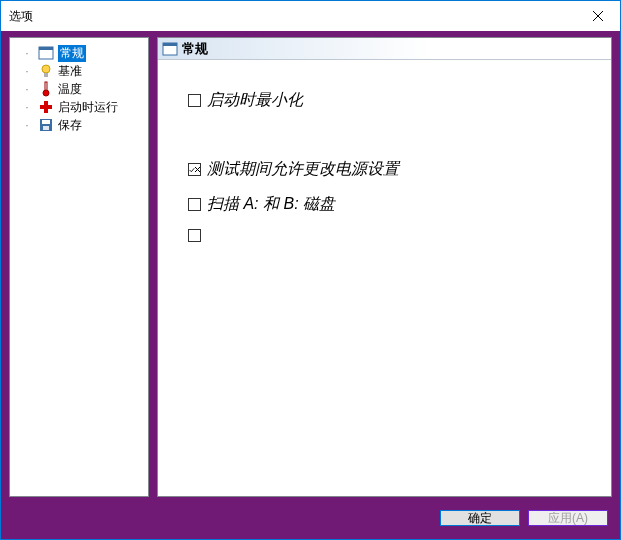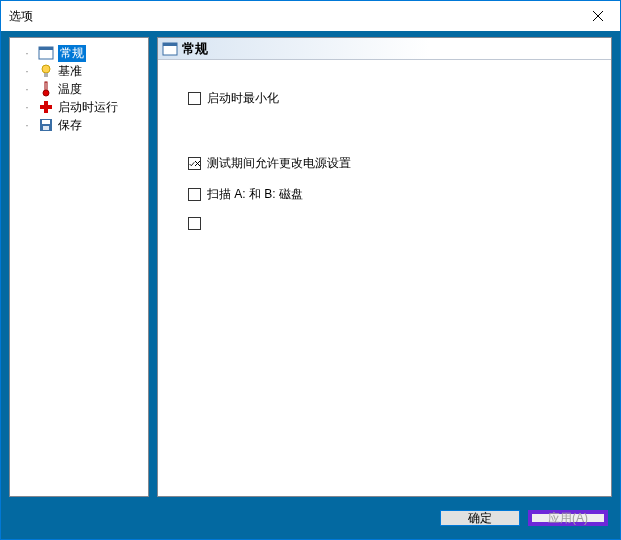--- a/index.html
+++ b/index.html
@@ -11,21 +11,21 @@
     width: 621px;
     height: 540px;
     overflow: hidden;
   }
   .window {
     width: 621px;
     height: 540px;
     border: 1px solid #0078d7;
     display: flex;
     flex-direction: column;
-    background: #0369a1;
+    background: #701a75;
   }
   .titlebar {
     height: 30px;
     display: flex;
     align-items: center;
     justify-content: space-between;
     padding: 0 0 0 8px;
     background: #fff;
   }
   .titlebar-title { font-size: 12px; color: #000; }
@@ -126,21 +126,21 @@
   }
   .cb.checked::after {
     content: "";
     width: 9px;
     height: 9px;
     background:
       linear-gradient(45deg, transparent 44%, #000 44%, #000 56%, transparent 56%),
       linear-gradient(-45deg, transparent 44%, #000 44%, #000 56%, transparent 56%);
   }
   .cb.checked svg { width: 10px; height: 10px; }
-  .cb-label { font-size: 12px; color: #000; }
+  .cb-label { font-size: 16px; color: #000; font-style: italic; }
   .buttonbar {
     height: 42px;
     display: flex;
     align-items: center;
     justify-content: flex-end;
     gap: 8px;
     padding: 0 12px;
   }
   .btn {
     width: 80px;
@@ -152,21 +152,21 @@
     display: flex;
     align-items: center;
     justify-content: center;
   }
   .btn.default {
     border: 1px solid #0078d7;
   }
   .btn.disabled {
     color: #a0a0a0;
     background: #efefef;
-    border: 4px solid #6d28d9;
+    border: 1px solid #6d28d9;
     cursor: default;
   }
 </style>
 </head>
 <body>
 
 <div class="window">
 
   <div class="titlebar">
     <span class="titlebar-title">选项</span>

